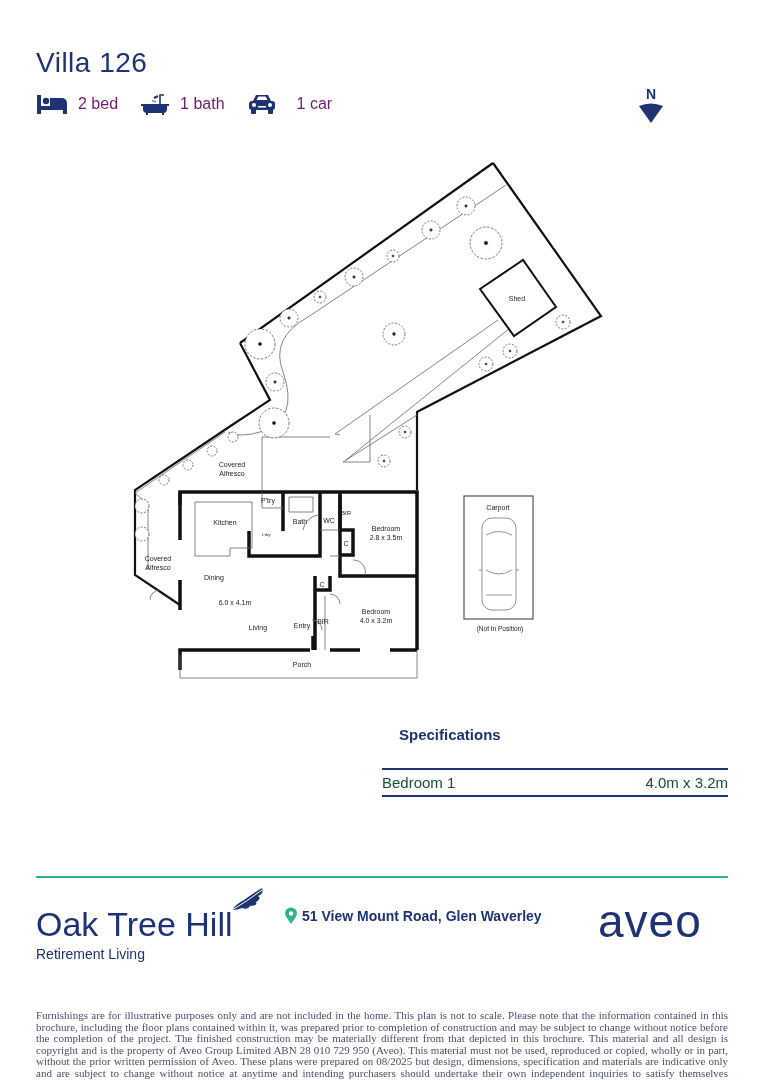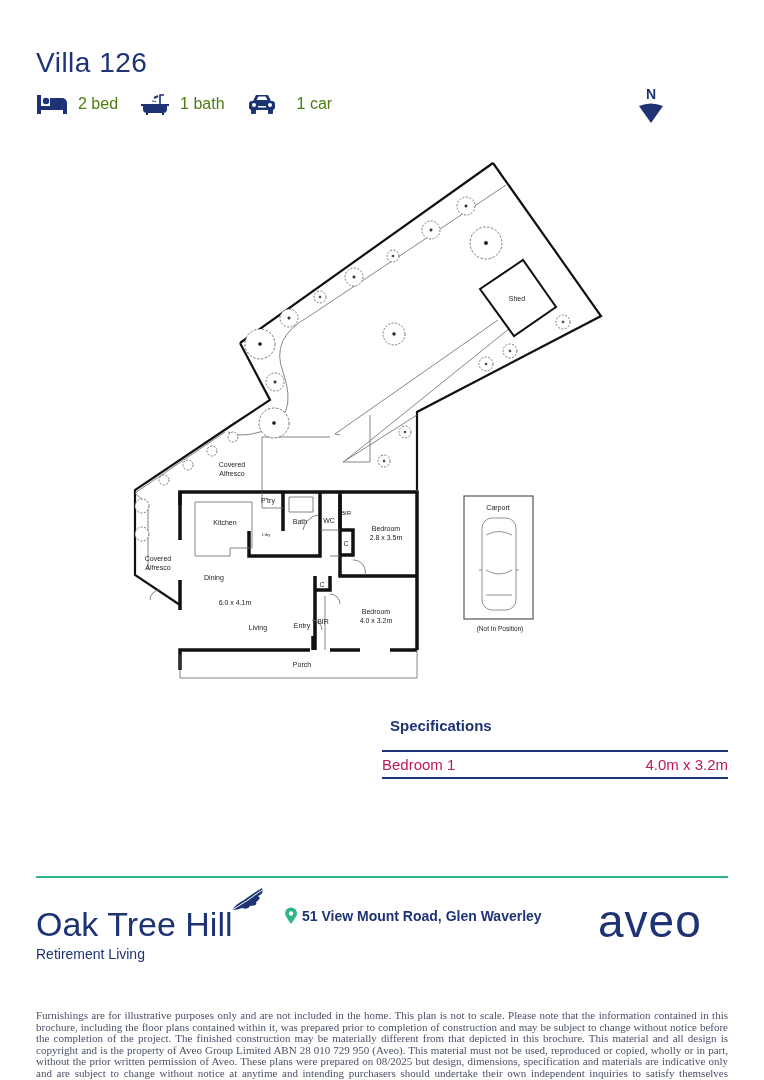--- a/index.html
+++ b/index.html
@@ -1,28 +1,28 @@
 <!DOCTYPE html>
 <html><head>
 <meta charset="utf-8">
 <style>
   html, body { margin:0; padding:0; background:#ffffff; }
   body { width:764px; height:1080px; position:relative; overflow:hidden; font-family:"Liberation Sans", sans-serif; color:#1e3374; }
   .abs { position:absolute; }
   .title { left:36px; top:38px; font-size:28px; line-height:50px; color:#1e3374; font-weight:400; letter-spacing:0.5px; }
-  .features { left:36px; top:92px; display:flex; align-items:center; font-size:16px; color:#4d7c0f; }
+  .features { left:36px; top:92px; display:flex; align-items:center; font-size:16px; color:#701a75; }
   .feat { display:flex; align-items:center; margin-right:22px; }
   .feat svg { margin-right:10px; }
   .north { left:636px; top:86px; width:30px; text-align:center; }
   .north .n { font-size:14px; font-weight:700; color:#1e3374; line-height:16px; }
   .plan { left:0; top:150px; }
   .spec { left:382px; top:708px; width:346px; }
-  .spec h3 { margin:8px; font-size:15px; font-weight:700; color:#1e3374; height:26px; line-height:20px; }
+  .spec h3 { margin:17px; font-size:15px; font-weight:700; color:#1e3374; height:26px; line-height:20px; }
   .spec .rule { border-top:2px solid #1e3374; }
-  .spec .row { display:flex; justify-content:space-between; font-size:15px; color:#be185d; height:25px; line-height:25px; }
+  .spec .row { display:flex; justify-content:space-between; font-size:15px; color:#14532d; height:25px; line-height:25px; }
   .spec .total { display:flex; justify-content:space-between; font-size:15px; font-weight:700; margin-top:12px; }
   .green-rule { left:36px; top:876px; width:692px; height:2px; background:#2fb58a; }
   .brand { left:36px; top:904px; font-size:34px; color:#1e3374; line-height:40px; }
   .brand-sub { left:36px; top:946px; font-size:14px; color:#1e3374; }
   .contact { left:302px; top:904px; font-size:14px; font-weight:700; color:#1e3374; line-height:24px; }
   .contact .sep { color:#2fb58a; }
   .aveo { left:598px; top:894px; font-size:46px; color:#1e3374; letter-spacing:1px; }
   .disclaimer { left:36px; top:1010px; width:692px; font-size:11px; line-height:11.6px; color:#4a5068; text-align:justify; font-family:Liberation Serif, serif; }
 </style>
 </head>

